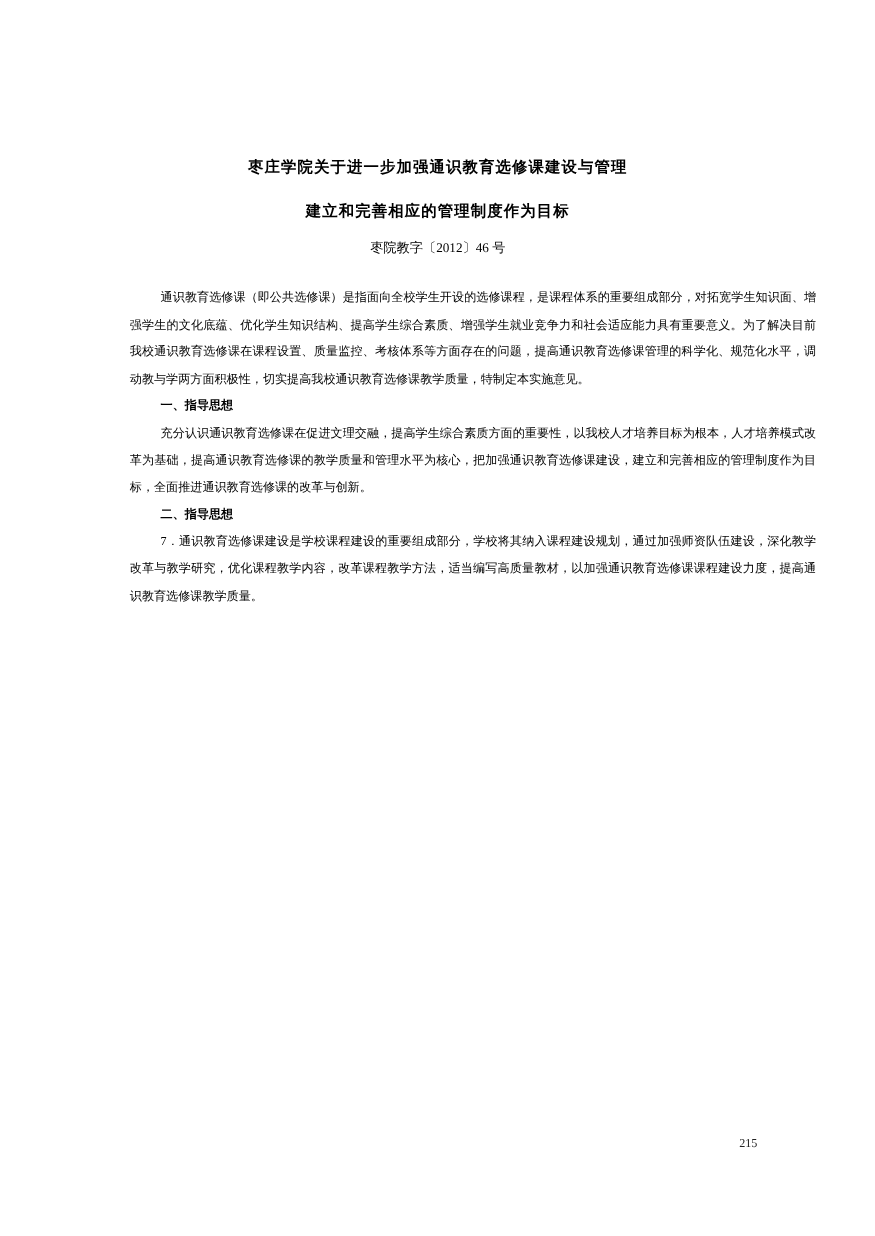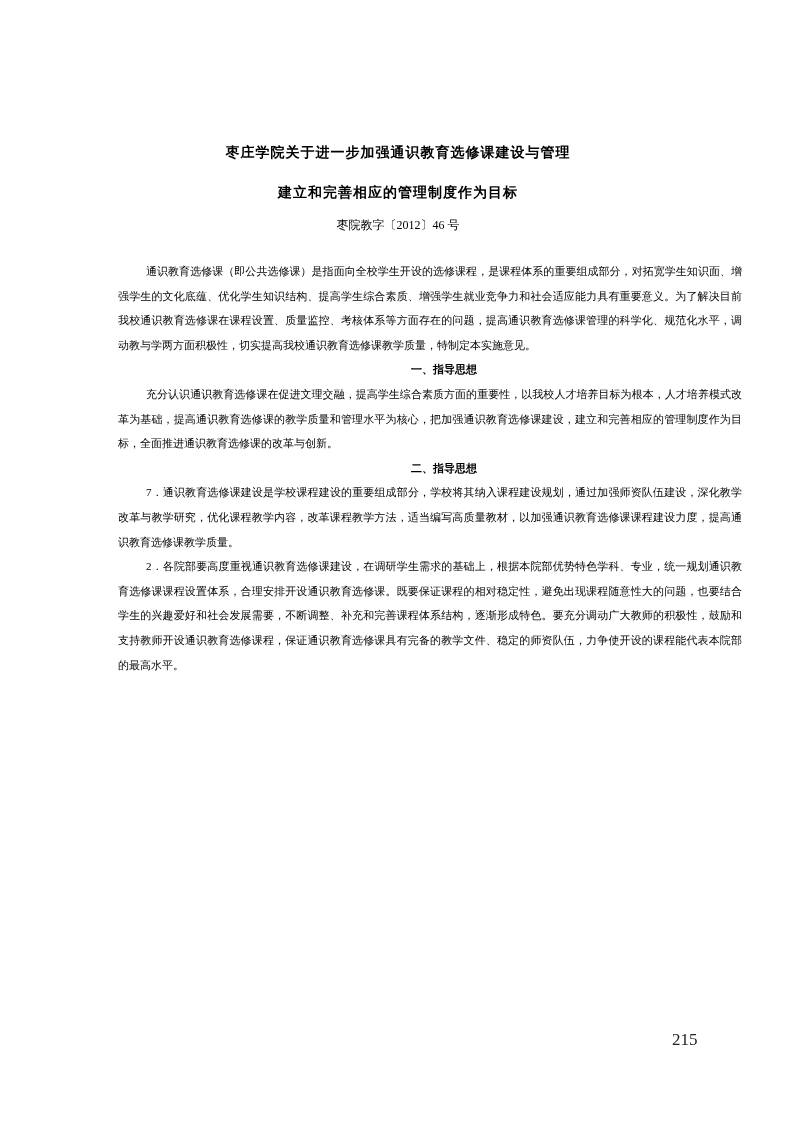--- a/index.html
+++ b/index.html
@@ -48,27 +48,27 @@
     margin-left: 30px;
   }
   .para {
     margin: 0;
     padding: 0;
     text-indent: 28px;
   }
   .para.heading {
     font-weight: 700;
     font-family: "Liberation Sans", "DejaVu Sans", sans-serif;
-    text-align: center;
+    text-align: left;
   }
   .page-number {
     position: absolute;
     left: 672px;
     top: 1031px;
-    font-size: 17px;
+    font-size: 11px;
     line-height: 18px;
     color: #222222;
   }
 </style>
 </head>
 <body>
 
 <div class="page">
 
   <div class="doc-header">
@@ -76,18 +76,17 @@
     <div class="doc-title-line">建立和完善相应的管理制度作为目标</div>
     <div class="doc-number">枣院教字〔2012〕46 号</div>
   </div>
 
   <div class="doc-body">
     <p class="para">通识教育选修课（即公共选修课）是指面向全校学生开设的选修课程，是课程体系的重要组成部分，对拓宽学生知识面、增强学生的文化底蕴、优化学生知识结构、提高学生综合素质、增强学生就业竞争力和社会适应能力具有重要意义。为了解决目前我校通识教育选修课在课程设置、质量监控、考核体系等方面存在的问题，提高通识教育选修课管理的科学化、规范化水平，调动教与学两方面积极性，切实提高我校通识教育选修课教学质量，特制定本实施意见。</p>
     <p class="para heading">一、指导思想</p>
     <p class="para">充分认识通识教育选修课在促进文理交融，提高学生综合素质方面的重要性，以我校人才培养目标为根本，人才培养模式改革为基础，提高通识教育选修课的教学质量和管理水平为核心，把加强通识教育选修课建设，建立和完善相应的管理制度作为目标，全面推进通识教育选修课的改革与创新。</p>
     <p class="para heading">二、指导思想</p>
     <p class="para">7．通识教育选修课建设是学校课程建设的重要组成部分，学校将其纳入课程建设规划，通过加强师资队伍建设，深化教学改革与教学研究，优化课程教学内容，改革课程教学方法，适当编写高质量教材，以加强通识教育选修课课程建设力度，提高通识教育选修课教学质量。</p>
-    <p class="para">2．各院部要高度重视通识教育选修课建设，在调研学生需求的基础上，根据本院部优势特色学科、专业，统一规划通识教育选修课课程设置体系，合理安排开设通识教育选修课。既要保证课程的相对稳定性，避免出现课程随意性大的问题，也要结合学生的兴趣爱好和社会发展需要，不断调整、补充和完善课程体系结构，逐渐形成特色。要充分调动广大教师的积极性，鼓励和支持教师开设通识教育选修课程，保证通识教育选修课具有完备的教学文件、稳定的师资队伍，力争使开设的课程能代表本院部的最高水平。</p>
   </div>
 
   <div class="page-number">215</div>
 
 </div>
 
 </body></html>

